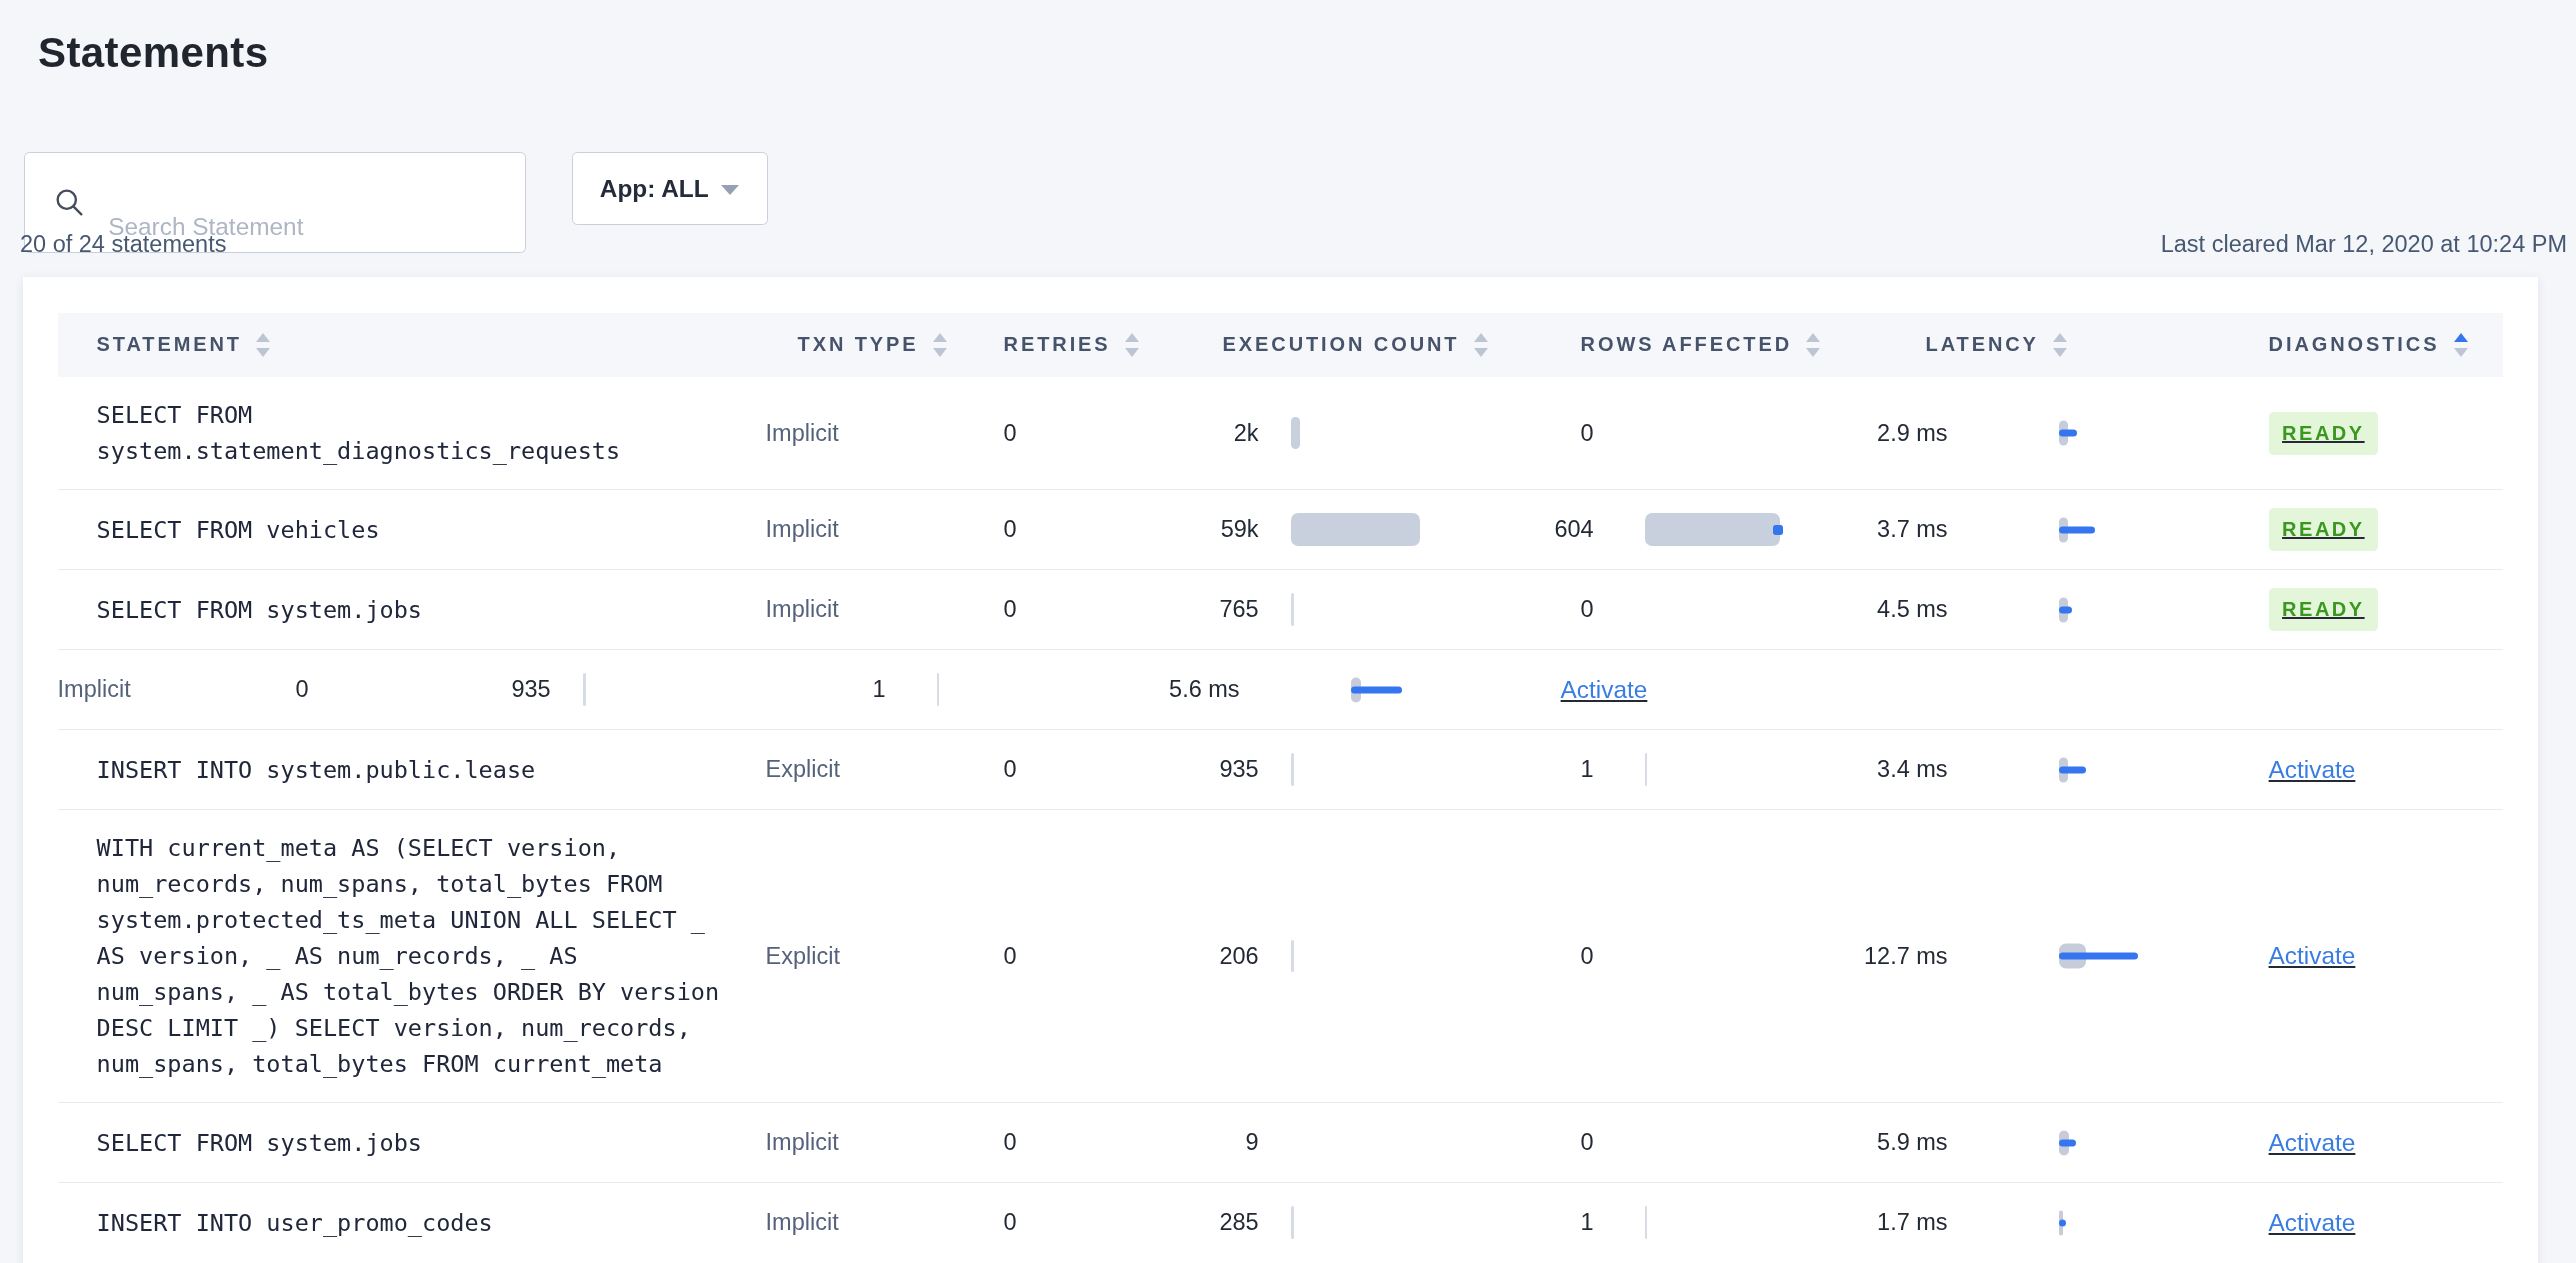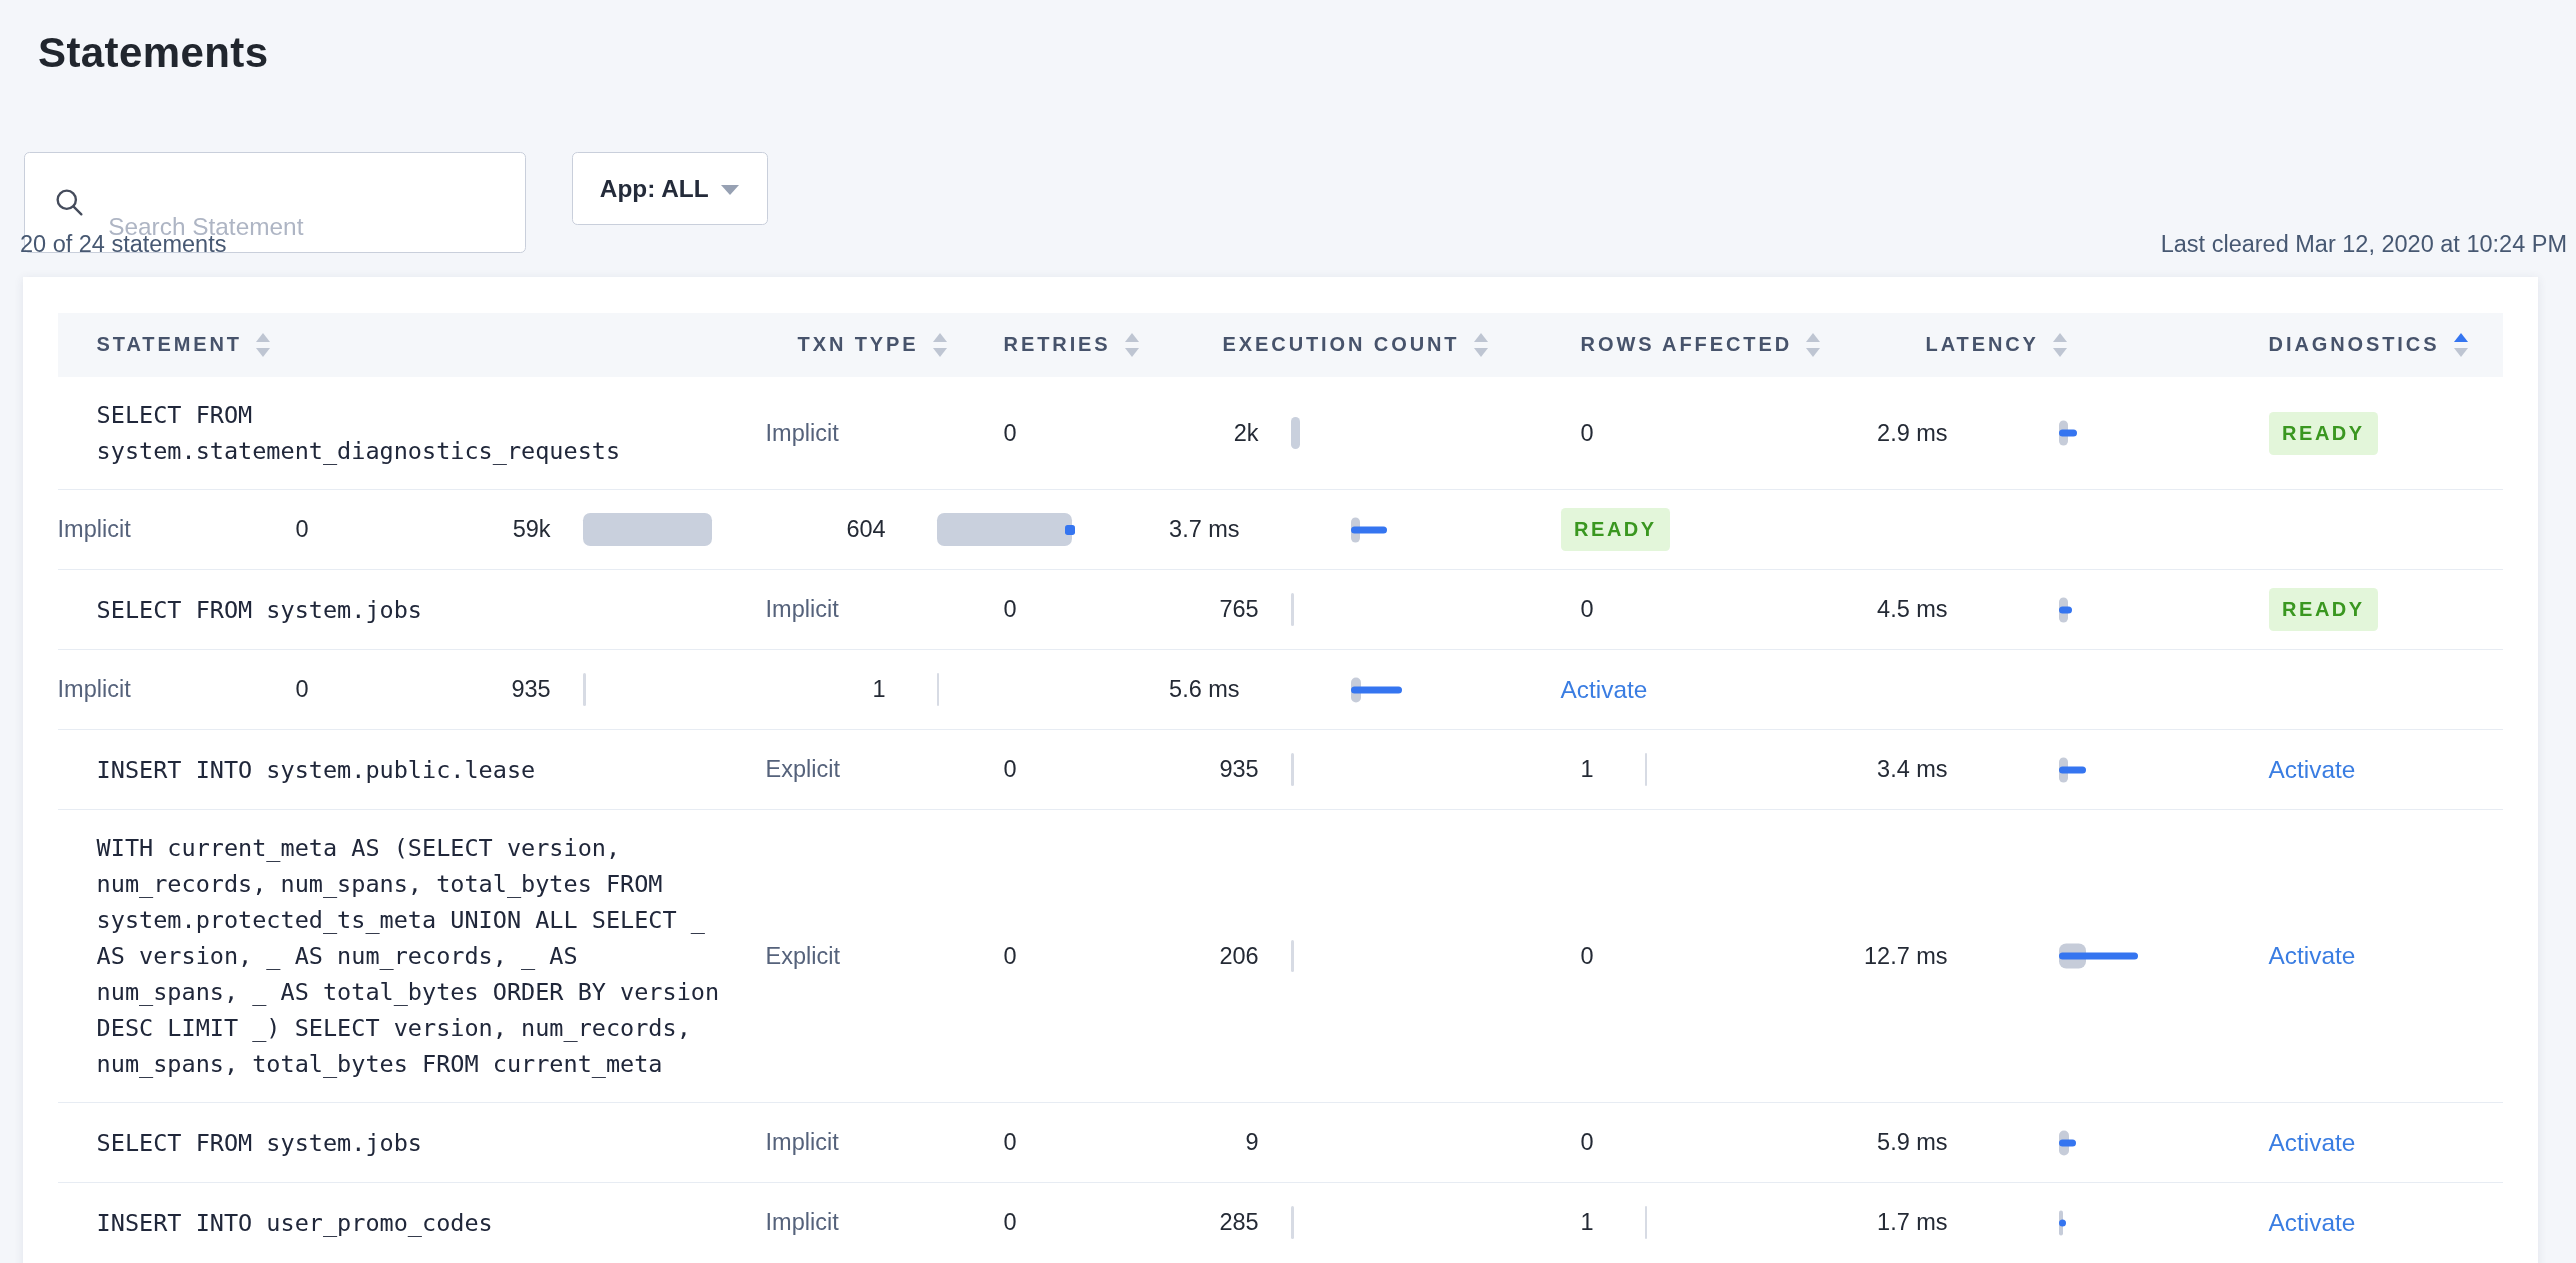--- a/index.html
+++ b/index.html
@@ -62,21 +62,21 @@
   .w5{width:352px;}.w6{width:334px;}.w7{width:273px;}
   .thead .w1{padding-left:39px;}
   .thead .w2{padding-left:32px;}
   .thead .w3{padding-left:20px;}
   .thead .w4{padding-left:31px;}
   .thead .w5{padding-left:37px;}
   .thead .w6{padding-left:30px;}
   .thead .w7{padding-left:39px;}
   .c.w1{padding-left:39px;align-items:center;}
   .c.w3{padding-left:20px;}
-  .c.w7{padding-left:39px;}
+  .c.w7{padding-left:39px;text-decoration:underline;}
   .stmt{
     width:630px;font-family:"DejaVu Sans Mono",monospace;font-size:23.5px;
     line-height:36px;color:#20273A;padding:20px 0;cursor:pointer;
   }
   .txnv{color:#55627B;}
   .num{
     display:inline-flex;justify-content:flex-end;white-space:nowrap;
     color:#242A35;flex:none;
   }
   .c.w4 .num{width:67px;}
@@ -203,20 +203,23 @@
               <span class="latg">
                 <i class="cap" style="width: 9px; border-radius: 4.5px;"></i>
                 <i class="lbar" style="width: 18px;"></i>
               </span>
             </div>
             <div class="c w7">
               <span class="badge">READY</span>
             </div>
           </div>
           <div class="trow">
+            <div class="c w1">
+              <div class="stmt">SELECT FROM vehicles</div>
+            </div>
             <div class="c w2">
               <span class="txnv">Implicit</span>
             </div>
             <div class="c w3">
               <span>0</span>
             </div>
             <div class="c w4">
               <span class="num">59k</span>
               <span class="bwrap">
                 <i class="gbar" style="width: 129px; background: rgb(201, 208, 221); border-radius: 7.2px;"></i>

